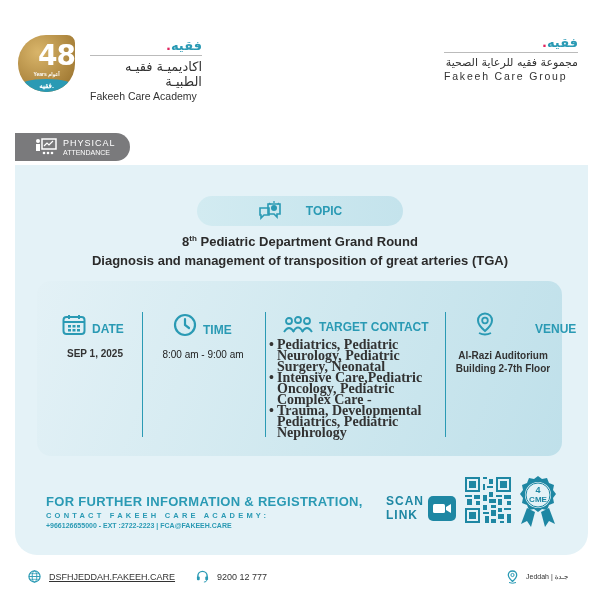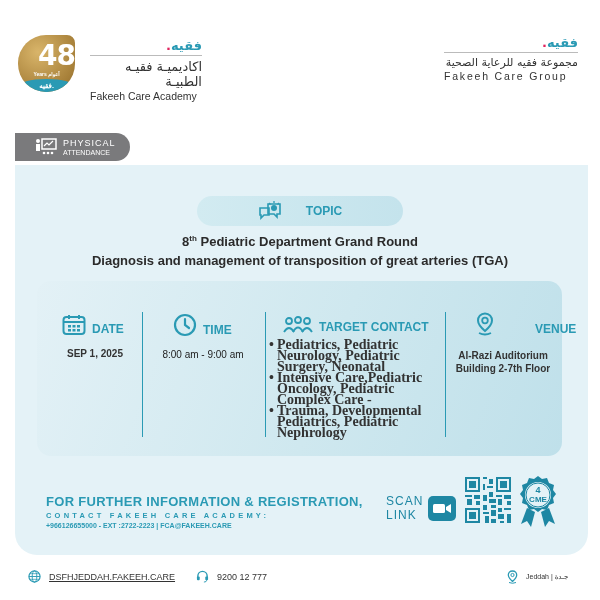--- a/index.html
+++ b/index.html
@@ -56,21 +56,21 @@
 
   .aud-list { position: absolute; left: 269px; top: 339px; width: 180px; list-style: none; font-size: 14px; color: #333; line-height: 11px; font-weight: bold; font-family: Liberation Serif, serif; }
   .aud-list li { position: relative; padding-left: 8px; }
   .aud-list li::before { content: "\2022"; position: absolute; left: 0; top: 0; }
 
   .contact { position: absolute; left: 46px; top: 494px; color: #2a9ab4; font-weight: bold; }
   .contact .l1 { font-size: 13px; letter-spacing: 0.3px; }
   .contact .l2 { font-size: 7.5px; letter-spacing: 3.2px; margin-top: 2px; }
   .contact .l3 { font-size: 7px; margin-top: 2px; }
 
-  .scan { position: absolute; left: 386px; top: 494px; color: #1e87a3; font-weight: normal; font-size: 12px; line-height: 14px; letter-spacing: 1px; }
+  .scan { position: absolute; left: 386px; top: 494px; color: #1e87a3; font-weight: bold; font-size: 12px; line-height: 14px; letter-spacing: 1px; }
   .cam { position: absolute; left: 428px; top: 496px; width: 28px; height: 25px; background: #1e87a3; border-radius: 5px; }
   .qr { position: absolute; left: 465px; top: 477px; width: 46px; height: 46px; }
   .cme { position: absolute; left: 515px; top: 474px; width: 46px; height: 56px; }
 
   .footer-item { position: absolute; top: 570px; display: flex; align-items: center; gap: 8px; font-size: 9px; color: #333; }
 </style>
 </head>
 <body>
 
 <div class="badge48">

